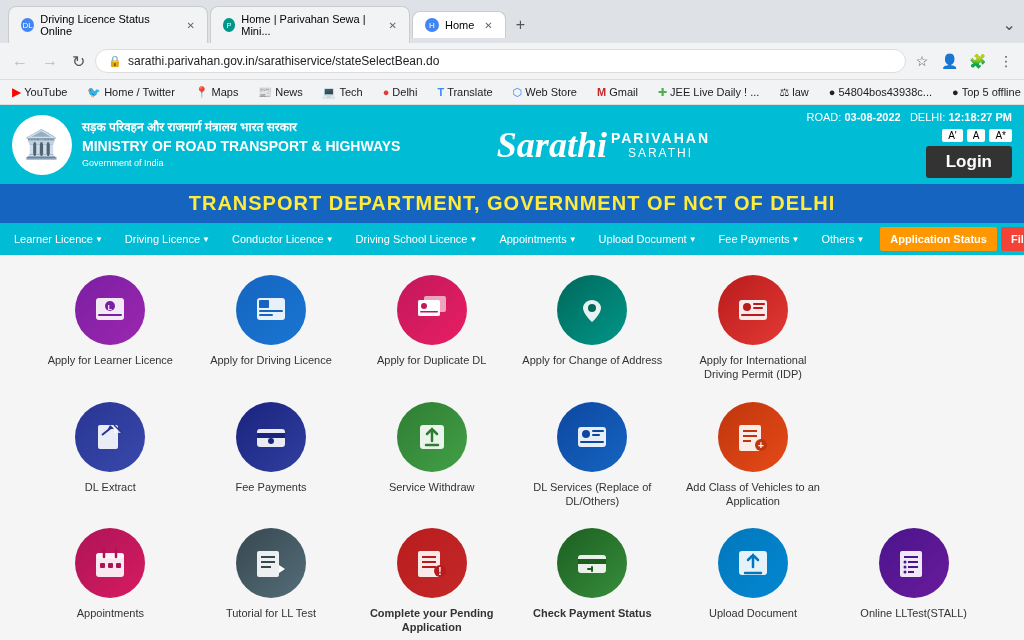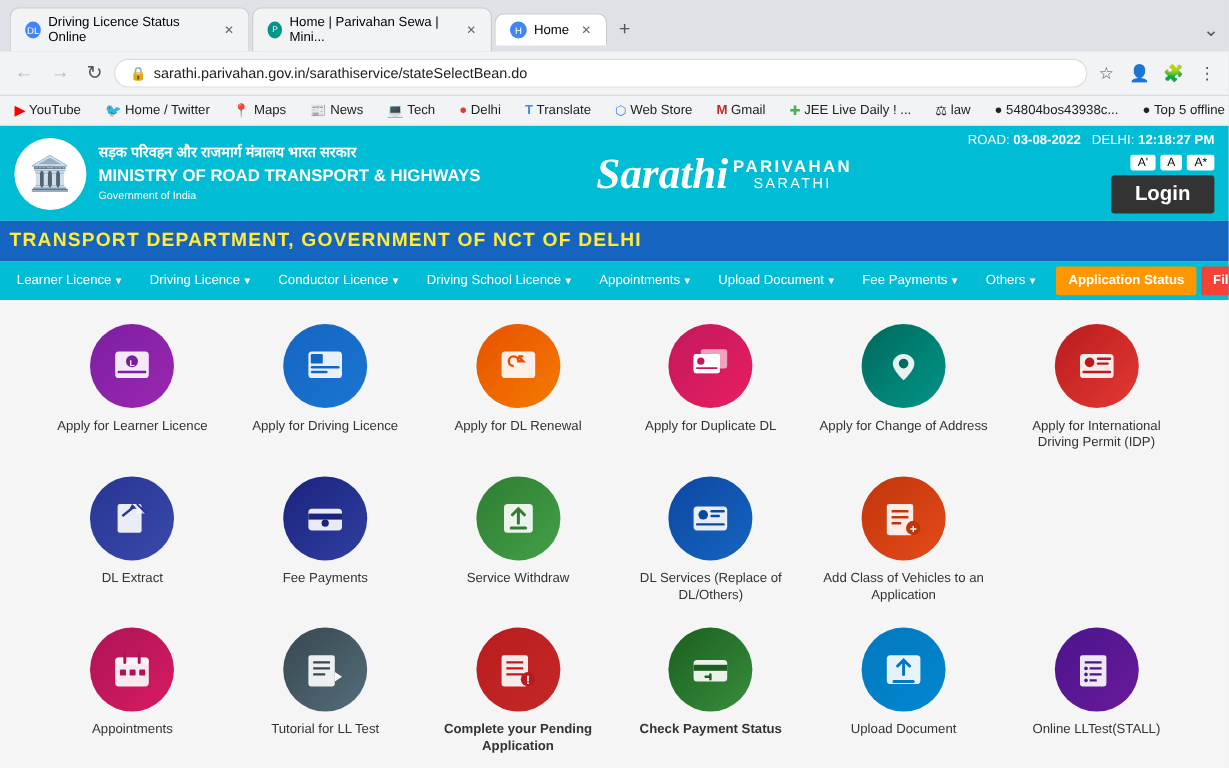--- a/index.html
+++ b/index.html
@@ -36,21 +36,21 @@
     .gov-text .eng { font-size: 14px; font-weight: bold; }
     .gov-text .sub { font-size: 9px; }
     .header-center { text-align: center; }
     .header-right { text-align: right; }
     .datetime { color: white; font-size: 11px; margin-bottom: 6px; }
     .font-controls { display: flex; gap: 4px; align-items: center; margin-bottom: 4px; justify-content: flex-end; }
     .font-btn { background: white; border: none; border-radius: 2px; padding: 1px 6px; cursor: pointer; font-size: 10px; }
     .login-btn { background: #333; color: white; border: none; padding: 6px 20px; cursor: pointer; font-size: 17px; font-weight: bold; border-radius: 3px; }
 
     
-    .dept-title { background: #1565c0; color: #ffeb3b; text-align: left; padding: 8px; font-size: 16px; font-weight: bold; letter-spacing: 1px; }
+    .dept-title { background: #1565c0; color: #ffeb3b; text-align: center; padding: 8px; font-size: 20px; font-weight: bold; letter-spacing: 1px; }
 
     
     .nav-menu { background: #00bcd4; display: flex; align-items: center; padding: 0 4px; gap: 2px; }
     .nav-menu-item { color: white; font-size: 11px; padding: 8px 10px; cursor: pointer; white-space: nowrap; display: flex; align-items: center; gap: 2px; }
     .nav-menu-item .arrow { font-size: 8px; }
     .app-status-btn { background: #ff9800; color: white; font-size: 11px; padding: 6px 10px; cursor: pointer; border: none; font-weight: bold; border-radius: 2px; white-space: nowrap; }
     .file-grievance-btn { background: #f44336; color: white; font-size: 11px; padding: 6px 10px; cursor: pointer; border: none; font-weight: bold; border-radius: 2px; white-space: nowrap; }
 
     
     .main-content { background: #f5f5f5; padding: 20px 40px; }
@@ -277,30 +277,20 @@
         <svg width="36" height="36" viewBox="0 0 36 36">
             <rect x="4" y="6" width="28" height="22" rx="3" fill="white" opacity="0.9"></rect>
             <rect x="6" y="8" width="10" height="8" rx="1" fill="#1565c0"></rect>
             <rect x="6" y="18" width="24" height="2" rx="1" fill="#1565c0"></rect>
             <rect x="6" y="22" width="14" height="2" rx="1" fill="#1565c0"></rect>
           </svg>
       </div>
       <span class="service-label">Apply for Driving Licence</span>
     </div>
     <div class="service-item">
-      <div class="service-icon ic-orange">
-        <svg width="36" height="36" viewBox="0 0 36 36">
-            <rect x="4" y="6" width="28" height="22" rx="3" fill="white" opacity="0.9"></rect>
-            <path d="M18 10 L22 14 L18 14 A4 4 0 1 0 14 18 L14 18" stroke="#e65100" stroke-width="2" fill="none"></path>
-            <line x1="18" y1="10" x2="22" y2="10" stroke="#e65100" stroke-width="2"></line>
-          </svg>
-      </div>
-      <span class="service-label">Apply for DL Renewal</span>
-    </div>
-    <div class="service-item">
       <div class="service-icon ic-pink">
         <svg width="36" height="36" viewBox="0 0 36 36">
             <rect x="4" y="8" width="22" height="16" rx="2" fill="white" opacity="0.8"></rect>
             <rect x="10" y="4" width="22" height="16" rx="2" fill="white" opacity="0.6"></rect>
             <rect x="4" y="8" width="22" height="16" rx="2" fill="white" opacity="0.9"></rect>
             <circle cx="10" cy="14" r="3" fill="#c2185b"></circle>
             <rect x="6" y="19" width="18" height="1.5" rx="0.75" fill="#c2185b"></rect>
           </svg>
       </div>
       <span class="service-label">Apply for Duplicate DL</span>

